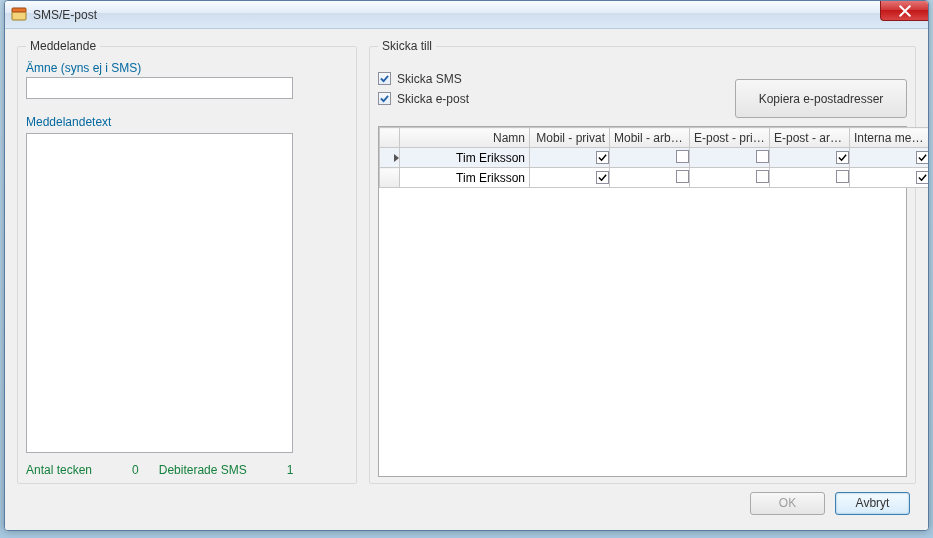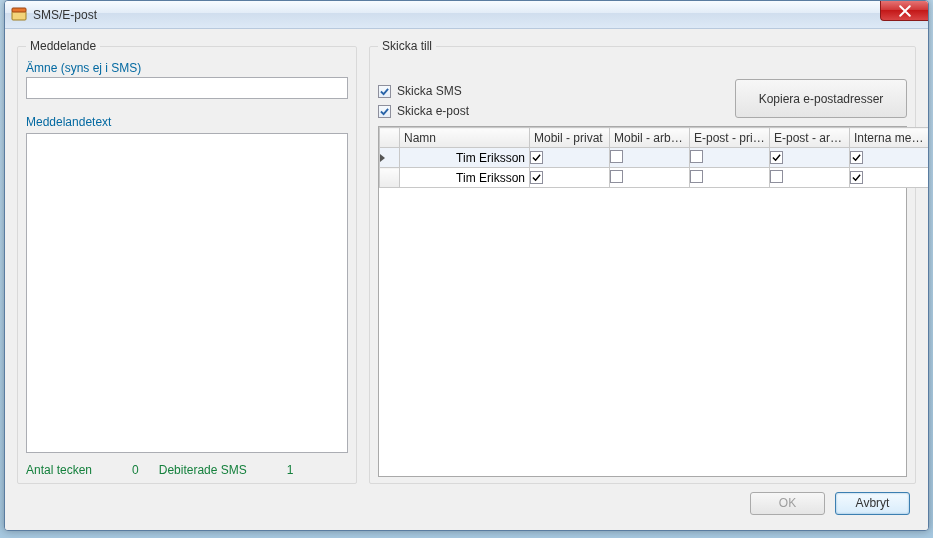--- a/index.html
+++ b/index.html
@@ -80,21 +80,21 @@
     position: relative;
   }
   fieldset.groupbox > legend {
     color: #333;
     padding: 0 4px;
     font-size: 12px;
   }
   .left-box {
     width: 340px;
     display: flex;
-    flex-direction: column;
+    flex-direction: row;
   }
   .left-box .label {
     color: #0369a1;
     margin: 2px 0;
   }
   .subject-input {
     width: 100%;
     height: 22px;
     border: 1px solid #abadb3;
     background: #fff;
@@ -132,21 +132,21 @@
   }
   .counters .pair { display:flex; gap: 40px; }
   .right-box {
     flex: 1;
     display: flex;
     flex-direction: column;
     min-width: 0;
   }
   .right-top {
     display: flex;
-    align-items: flex-end;
+    align-items: center;
     justify-content: space-between;
     margin-bottom: 8px;
   }
   .chk-col {
     display: flex;
     flex-direction: column;
     gap: 6px;
   }
   .chk-row {
     display: flex;
@@ -188,21 +188,21 @@
     border-collapse: collapse;
     width: 100%;
     table-layout: fixed;
   }
   table.grid th, table.grid td {
     border: 1px solid #c8c8c8;
     font-size: 12px;
     padding: 0;
     height: 20px;
     background: #fff;
-    text-align: left;
+    text-align: right;
     vertical-align: middle;
   }
   table.grid th {
     background: linear-gradient(180deg,#fcfcfc,#ececec);
     color: #333;
     font-weight: normal;
     overflow: hidden;
     white-space: nowrap;
     text-overflow: ellipsis;
     padding: 0 4px;

